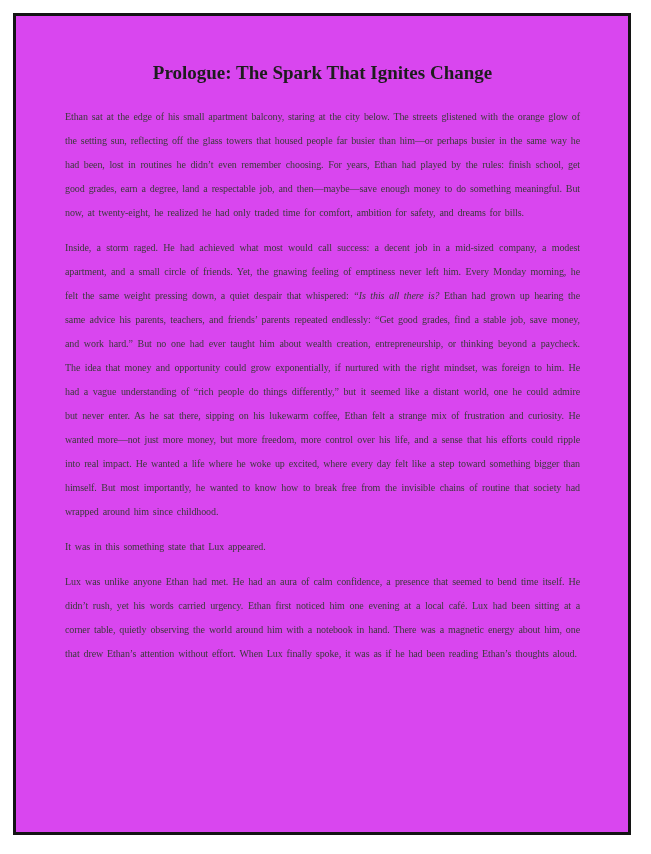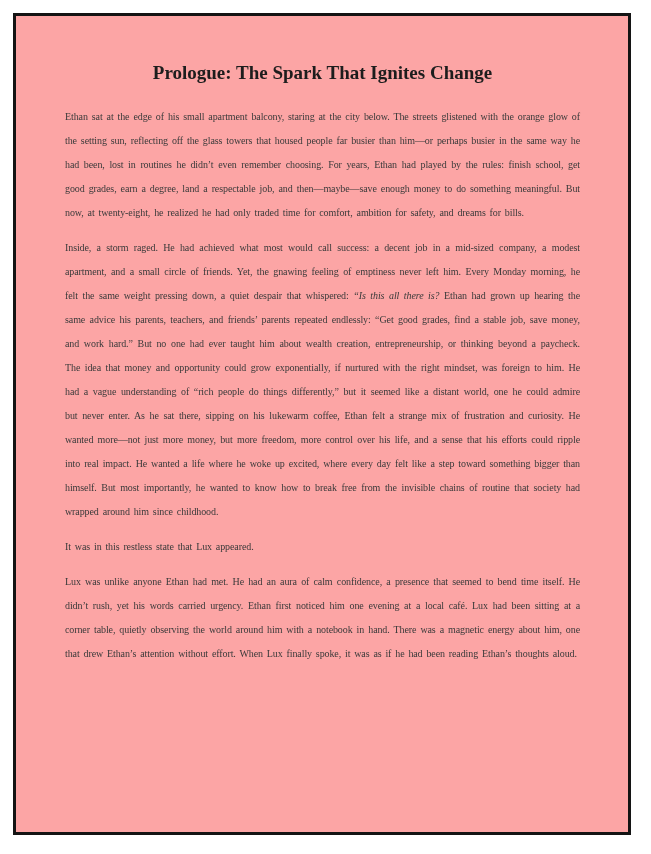--- a/index.html
+++ b/index.html
@@ -14,21 +14,21 @@
     font-family: "Liberation Serif", "DejaVu Serif", serif;
   }
   .page-frame {
     position: absolute;
     left: 13px;
     top: 13px;
     width: 618px;
     height: 822px;
     box-sizing: border-box;
     border: 3px solid #141414;
-    background: #fca5a5;
+    background: #d946ef;
     overflow: hidden;
   }
   .page-content {
     box-sizing: border-box;
     padding: 44px 48px 0 49px;
   }
   .chapter-title {
     font-size: 19px;
     font-weight: bold;
     color: #1d1d1d;
@@ -53,18 +53,18 @@
 
 <div class="page-frame">
   <div class="page-content">
 
     <h1 class="chapter-title">Prologue: The Spark That Ignites Change</h1>
 
     <p class="body-para">Ethan sat at the edge of his small apartment balcony, staring at the city below. The streets glistened with the orange glow of the setting sun, reflecting off the glass towers that housed people far busier than him—or perhaps busier in the same way he had been, lost in routines he didn’t even remember choosing. For years, Ethan had played by the rules: finish school, get good grades, earn a degree, land a respectable job, and then—maybe—save enough money to do something meaningful. But now, at twenty-eight, he realized he had only traded time for comfort, ambition for safety, and dreams for bills.</p>
 
     <p class="body-para"><span>Inside, a storm raged. He had achieved what most would call success: a decent job in a mid-sized company, a modest apartment, and a small circle of friends. Yet, the gnawing feeling of emptiness never left him. Every Monday morning, he felt the same weight pressing down, a quiet despair that whispered: </span><em>“Is this all there is? </em><span>Ethan had grown up hearing the same advice his parents, teachers, and friends’ parents repeated endlessly: “Get good grades, find a stable job, save money, and work hard.” But no one had ever taught him about wealth creation, entrepreneurship, or thinking beyond a paycheck. The idea that money and opportunity could grow exponentially, if nurtured with the right mindset, was foreign to him. He had a vague understanding of “rich people do things differently,” but it seemed like a distant world, one he could admire but never enter. As he sat there, sipping on his lukewarm coffee, Ethan felt a strange mix of frustration and curiosity. He wanted more—not just more money, but more freedom, more control over his life, and a sense that his efforts could ripple into real impact. He wanted a life where he woke up excited, where every day felt like a step toward something bigger than himself. But most importantly, he wanted to know how to break free from the invisible chains of routine that society had wrapped around him since childhood.</span></p>
 
-    <p class="body-para">It was in this restless state that Lux appeared.</p>
+    <p class="body-para">It was in this something state that Lux appeared.</p>
 
     <p class="body-para">Lux was unlike anyone Ethan had met. He had an aura of calm confidence, a presence that seemed to bend time itself. He didn’t rush, yet his words carried urgency. Ethan first noticed him one evening at a local café. Lux had been sitting at a corner table, quietly observing the world around him with a notebook in hand. There was a magnetic energy about him, one that drew Ethan’s attention without effort. When Lux finally spoke, it was as if he had been reading Ethan’s thoughts aloud.</p>
 
   </div>
 </div>
 
 </body></html>

